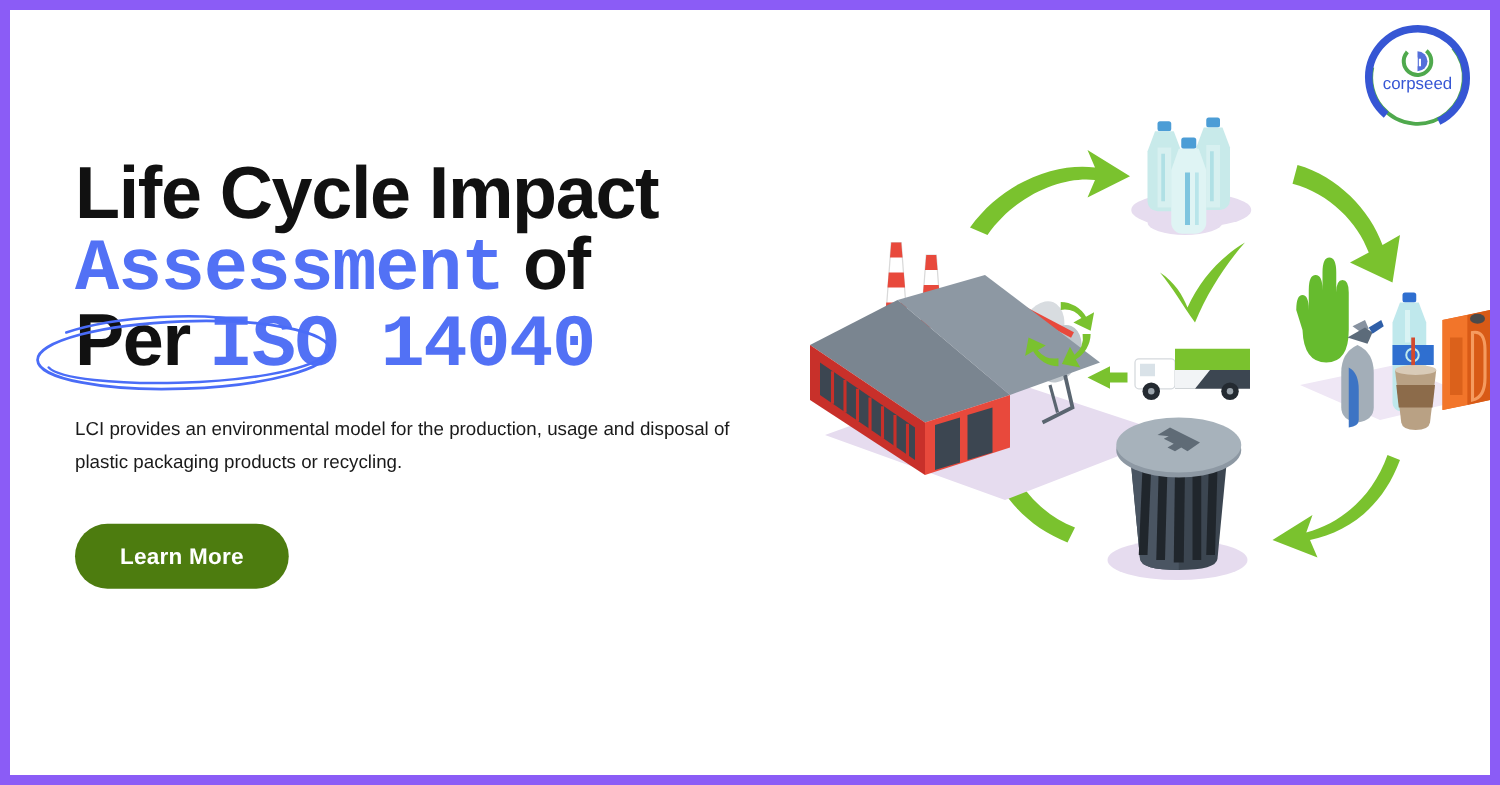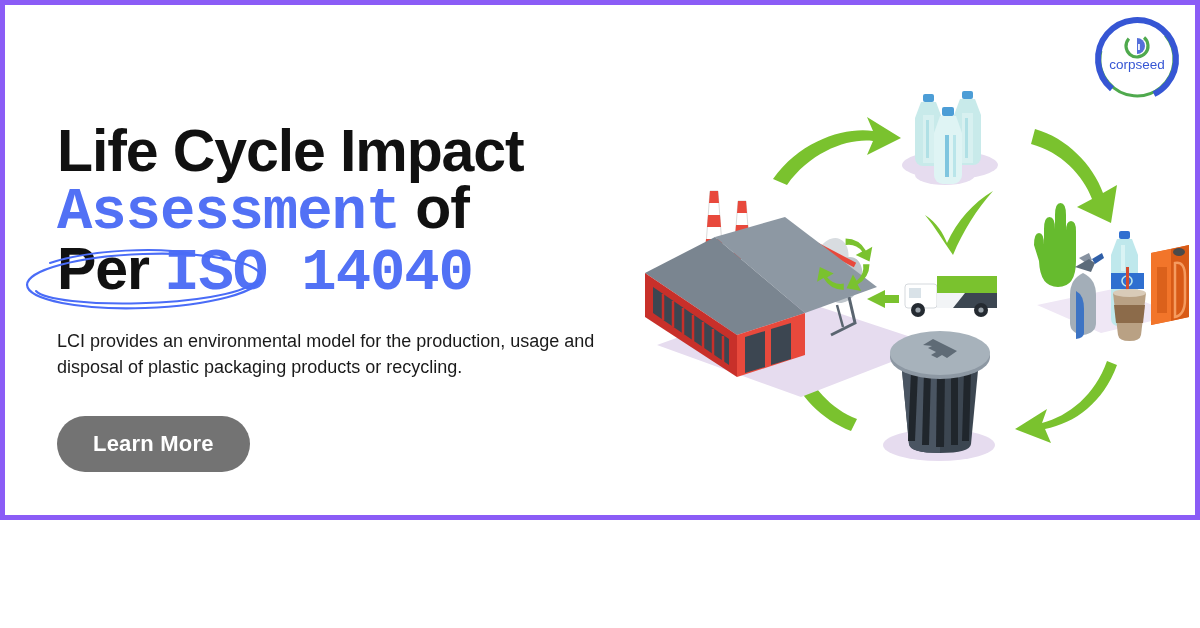--- a/index.html
+++ b/index.html
@@ -7,24 +7,24 @@
     margin: 0;
     padding: 0;
     background: #ffffff;
   }
   body {
     font-family: "Liberation Sans", sans-serif;
   }
   .banner {
     position: relative;
     width: 1200px;
-    height: 520px;
+    height: 628px;
     box-sizing: border-box;
     background: #ffffff;
-    border: 5px solid #8b5cf6;
+    border: 8px solid #8b5cf6;
     overflow: hidden;
   }
 
   
   .content {
     position: absolute;
     left: 52px;
     top: 118px;
     width: 600px;
   }
@@ -51,37 +51,37 @@
     left: -35px;
     top: 124px;
     width: 250px;
     height: 66px;
     pointer-events: none;
   }
 
   .subhead {
     margin: 26px 0 0 0;
     font-family: "Liberation Sans", sans-serif;
-    font-size: 18px;
+    font-size: 15px;
     line-height: 26px;
     color: #1a1a1a;
     max-width: 570px;
   }
 
   .cta {
     display: inline-block;
     margin-top: 36px;
     padding: 17px 36px;
     border: none;
     border-radius: 34px;
-    background: #737373;
+    background: #4d7c0f;
     color: #ffffff;
     font-family: "Liberation Sans", sans-serif;
     font-weight: bold;
-    font-size: 22px;
+    font-size: 18px;
     letter-spacing: 0.2px;
     cursor: pointer;
     line-height: 1;
   }
 
   
   .logo {
     position: absolute;
     right: 12px;
     top: 8px;

